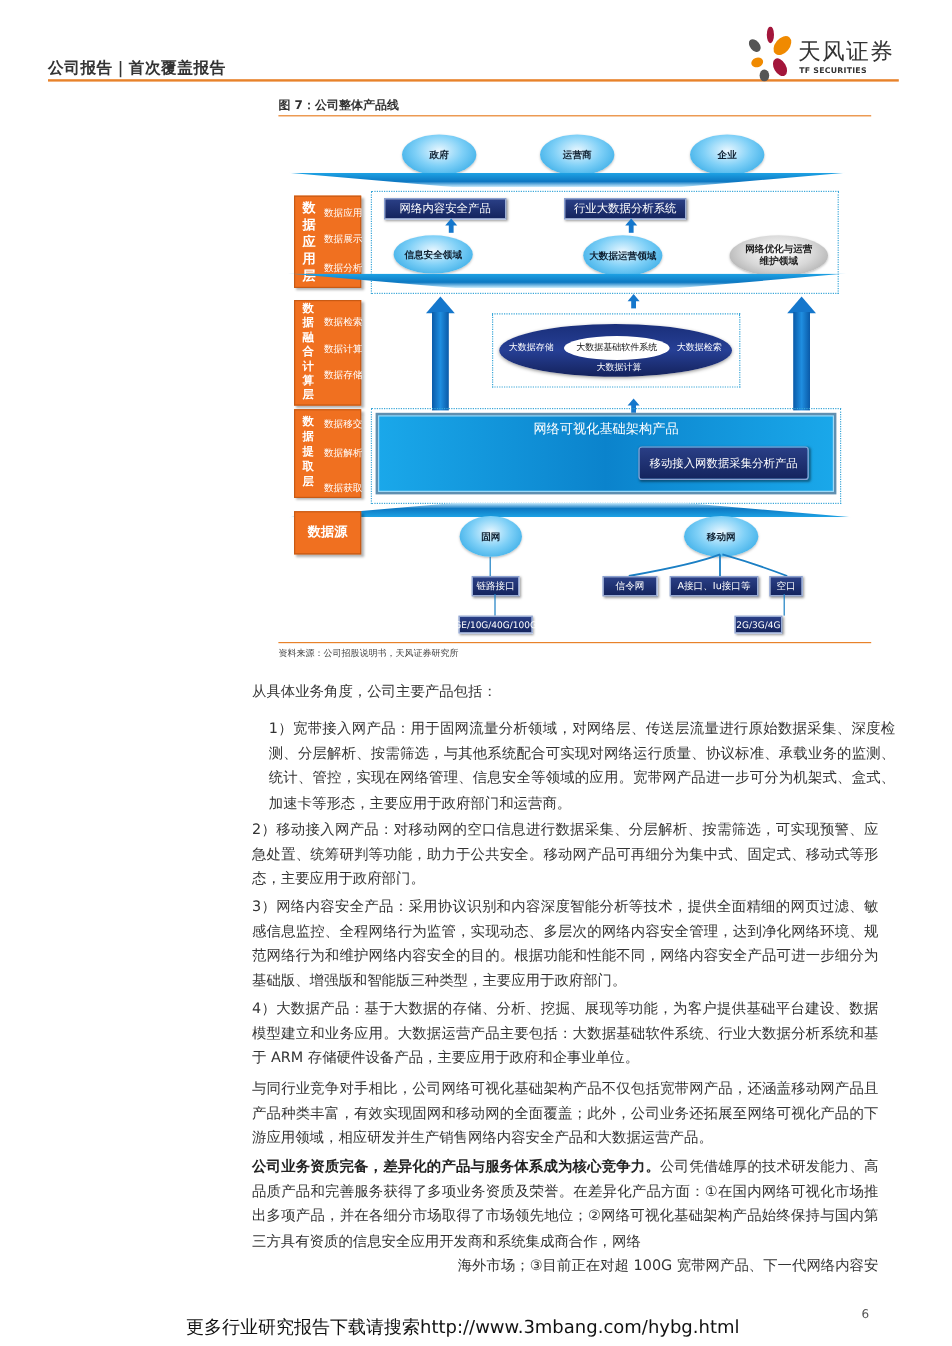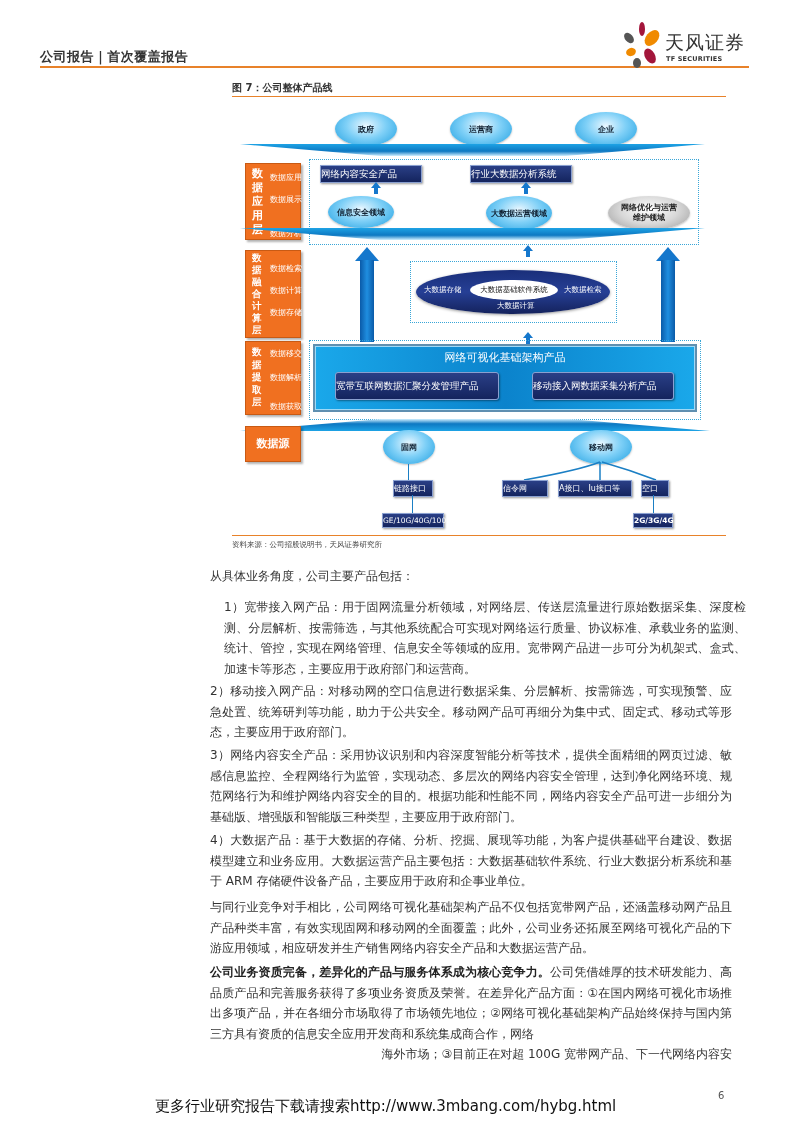--- a/index.html
+++ b/index.html
@@ -30,21 +30,21 @@
            background: radial-gradient(ellipse at 50% 40%, #e9f7ff 0%, #7fd0f7 45%, #1c9ee0 100%);
            box-shadow: 0 1px 2px rgba(0,0,0,0.25); display: flex; align-items: center; justify-content: center;
            font-size: 8px; font-weight: bold; color: #123; }
   .cloud.grey { background: radial-gradient(ellipse at 50% 40%, #ffffff 0%, #d8d8d8 50%, #9a9a9a 100%); color: #222; }
   .band { position: absolute; height: 12px;
           background: linear-gradient(180deg, #1ea3e5 0%, #0d78c2 60%, #cfefff 100%);
           clip-path: polygon(0 0, 100% 0, 70% 100%, 30% 100%); }
   .band.down { clip-path: polygon(0 100%, 100% 100%, 70% 0, 30% 0);
                background: linear-gradient(0deg, #1ea3e5 0%, #0d78c2 60%, #cfefff 100%); }
   .navybox { position: absolute; background: linear-gradient(180deg, #2a3f86 0%, #14245e 100%);
-             color: #fff; font-size: 9.5px; display: flex; align-items: center; justify-content: flex-start;
+             color: #fff; font-size: 9.5px; display: flex; align-items: center; justify-content: center;
              box-shadow: 1px 1px 2px rgba(0,0,0,0.4); border: 1px solid #8aa0d0; white-space: nowrap; }
   .navybox.small { font-size: 7.5px; }
   .arrow-big { position: absolute; width: 24px; }
   .arrow-big .shaft { position: absolute; left: 5px; width: 14px; bottom: 0; background: linear-gradient(90deg, #0a5aa8, #1f8ee0, #0a5aa8); }
   .arrow-big .head { position: absolute; left: 0; top: 0; width: 0; height: 0;
                      border-left: 12px solid transparent; border-right: 12px solid transparent; border-bottom: 14px solid #1577cc; }
   .arrow-sm { position: absolute; width: 10px; height: 12px; }
   .arrow-sm .shaft { position: absolute; left: 3px; width: 4px; top: 5px; bottom: 0; background: #1577cc; }
   .arrow-sm .head { position: absolute; left: 0; top: 0; border-left: 5px solid transparent; border-right: 5px solid transparent; border-bottom: 6px solid #1577cc; }
   .ring { position: absolute; border-radius: 50%; background: linear-gradient(180deg, #1a2f7a 0%, #263f95 50%, #14225c 100%);
@@ -99,21 +99,21 @@
   <div class="cloud" style="left:335px;top:12px;width:62px;height:34px;">
       <span>企业</span>
     </div>
   <div class="band" style="left:0px;top:44px;width:465px;"></div>
 
   <div class="layer-box" style="top:63px;width:54px;height:75px;">
     <div class="layer-title" style="top:3px;">数据应用层</div>
     <div class="layer-subs">
       <div style="top:8px;">数据应用</div>
       <div style="top:30px;">数据展示</div>
-      <div style="top:64px;">数据分析</div>
+      <div style="top:54px;">数据分析</div>
     </div>
   </div>
   <div class="dotbox" style="left:69px;top:59px;width:388px;height:84px;"></div>
   <div class="navybox" style="left:80px;top:65px;width:100px;height:16px;">
       <span>网络内容安全产品</span>
     </div>
   <div class="navybox" style="left:230px;top:65px;width:100px;height:16px;">
       <span>行业大数据分析系统</span>
     </div>
   <div class="arrow-sm" style="left:131px;top:82px;">
@@ -174,23 +174,20 @@
     <div class="layer-title" style="top:4px;font-size:9.5px;line-height:12.5px;">数据提取层</div>
     <div class="layer-subs">
       <div style="top:6px;">数据移交</div>
       <div style="top:30px;">数据解析</div>
       <div style="top:59px;">数据获取</div>
     </div>
   </div>
   <div class="dotbox" style="left:69px;top:240px;width:390px;height:78px;"></div>
   <div class="infra" style="left:73px;top:244px;width:380px;height:64px;">
     <div class="infra-title">网络可视化基础架构产品</div>
-    <div class="navybox" style="left:20px;top:26px;width:162px;height:26px;font-size:9.5px;border-radius:3px;">
-        <span>宽带互联网数据汇聚分发管理产品</span>
-      </div>
     <div class="navybox" style="left:217px;top:26px;width:140px;height:26px;font-size:9.5px;border-radius:3px;">
         <span>移动接入网数据采集分析产品</span>
       </div>
   </div>
   <div class="band down" style="left:0px;top:319px;width:470px;"></div>
 
   <div class="layer-box" style="top:326px;width:54px;height:34px;">
     <div style="position:absolute;left:0;right:0;top:9px;text-align:center;font-size:11px;font-weight:bold;">数据源</div>
   </div>
   <div class="cloud" style="left:143px;top:330px;width:52px;height:34px;">
@@ -216,21 +213,21 @@
   <div class="navybox" style="left:262px;top:380px;width:44px;height:15px;font-size:8px;">
       <span>信令网</span>
     </div>
   <div class="navybox" style="left:318px;top:380px;width:72px;height:15px;font-size:8px;">
       <span>A接口、Iu接口等</span>
     </div>
   <div class="navybox" style="left:401px;top:380px;width:26px;height:15px;font-size:8px;">
       <span>空口</span>
     </div>
   <div class="line" style="left:413px;top:395px;width:1px;height:18px;"></div>
-  <div class="navybox small" style="left:393px;top:413px;width:38px;height:13px;font-weight:bold;">
+  <div class="navybox small" style="left:372px;top:413px;width:38px;height:13px;">
       <span>2G/3G/4G</span>
     </div>
 </div>
 
 <div class="abs src-line"></div>
 <div class="abs src-note">资料来源：公司招股说明书，天风证券研究所</div>
 
 <div class="abs para" style="top:566px;">从具体业务角度，公司主要产品包括：</div>
 <div class="abs para" style="top:597px;margin-left:14px;">1）宽带接入网产品：用于固网流量分析领域，对网络层、传送层流量进行原始数据采集、深度检测、分层解析、按需筛选，与其他系统配合可实现对网络运行质量、协议标准、承载业务的监测、统计、管控，实现在网络管理、信息安全等领域的应用。宽带网产品进一步可分为机架式、盒式、加速卡等形态，主要应用于政府部门和运营商。</div>
 <div class="abs para" style="top:681px;">2）移动接入网产品：对移动网的空口信息进行数据采集、分层解析、按需筛选，可实现预警、应急处置、统筹研判等功能，助力于公共安全。移动网产品可再细分为集中式、固定式、移动式等形态，主要应用于政府部门。</div>

